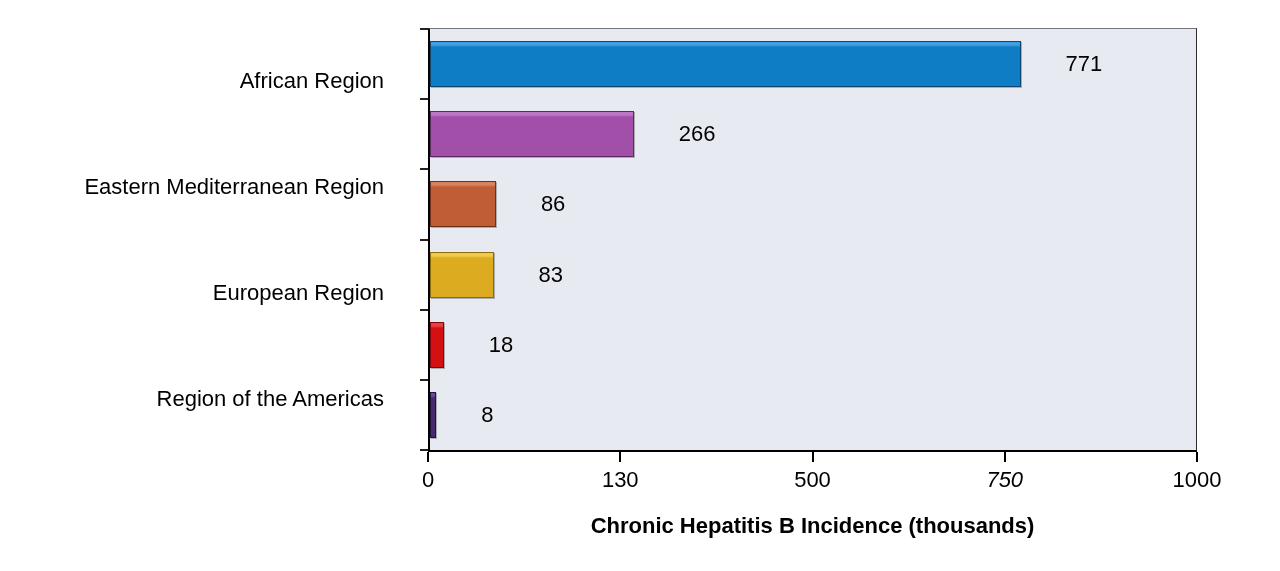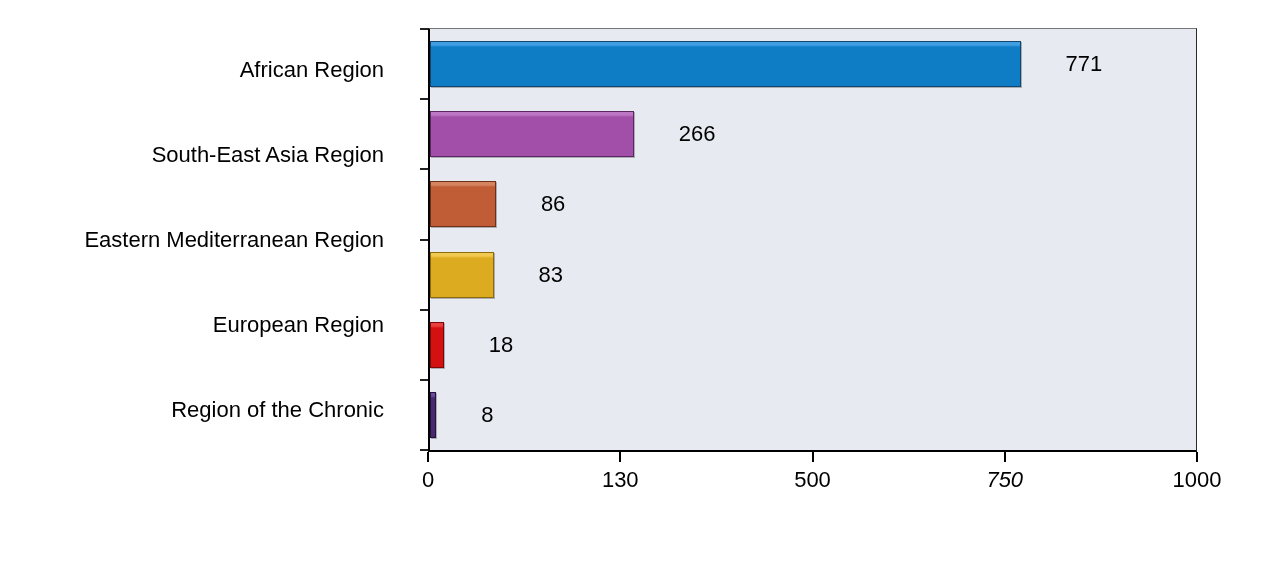--- a/index.html
+++ b/index.html
@@ -122,24 +122,23 @@
     white-space: nowrap;
   }
 </style>
 </head>
 <body>
 
 <div class="figure">
 
   <div class="ylabels" id="ylabels">
       <div class="ylabel">African Region</div>
-      <div class="ylabel">South-East Asia Region</div>
       <div class="ylabel">Eastern Mediterranean Region</div>
       <div class="ylabel">European Region</div>
-      <div class="ylabel">Region of the Chronic</div>
+      <div class="ylabel">Region of the Americas</div>
     </div>
 
   <div class="plot" id="plot">
     <div class="bar-rows" id="bar-rows">
         <div class="bar-row">
           <div class="bar" style="width: 77.1%; border-color: rgb(16, 69, 110); background: linear-gradient(rgb(63, 159, 226) 0px, rgb(63, 159, 226) 3px, rgb(14, 125, 198) 5px);"></div>
           <span class="bar-value">771</span>
         </div>
         <div class="bar-row">
           <div class="bar" style="width: 26.6%; border-color: rgb(93, 39, 99); background: linear-gradient(rgb(189, 118, 195) 0px, rgb(189, 118, 195) 3px, rgb(161, 79, 168) 5px);"></div>
@@ -179,14 +178,15 @@
       <div class="xtick-line" style="left: 25%;"></div>
       <div class="xtick-label" style="left: 25%;">130</div>
       <div class="xtick-line" style="left: 50%;"></div>
       <div class="xtick-label" style="left: 50%;">500</div>
       <div class="xtick-line" style="left: 75%;"></div>
       <div class="xtick-label" style="left: 75%; font-style: italic;">750</div>
       <div class="xtick-line" style="left: 100%;"></div>
       <div class="xtick-label" style="left: 100%;">1000</div>
     </div>
 
+  <div class="xaxis-title">Chronic Hepatitis B Incidence (thousands)</div>
 
 </div>
 
 </body></html>

